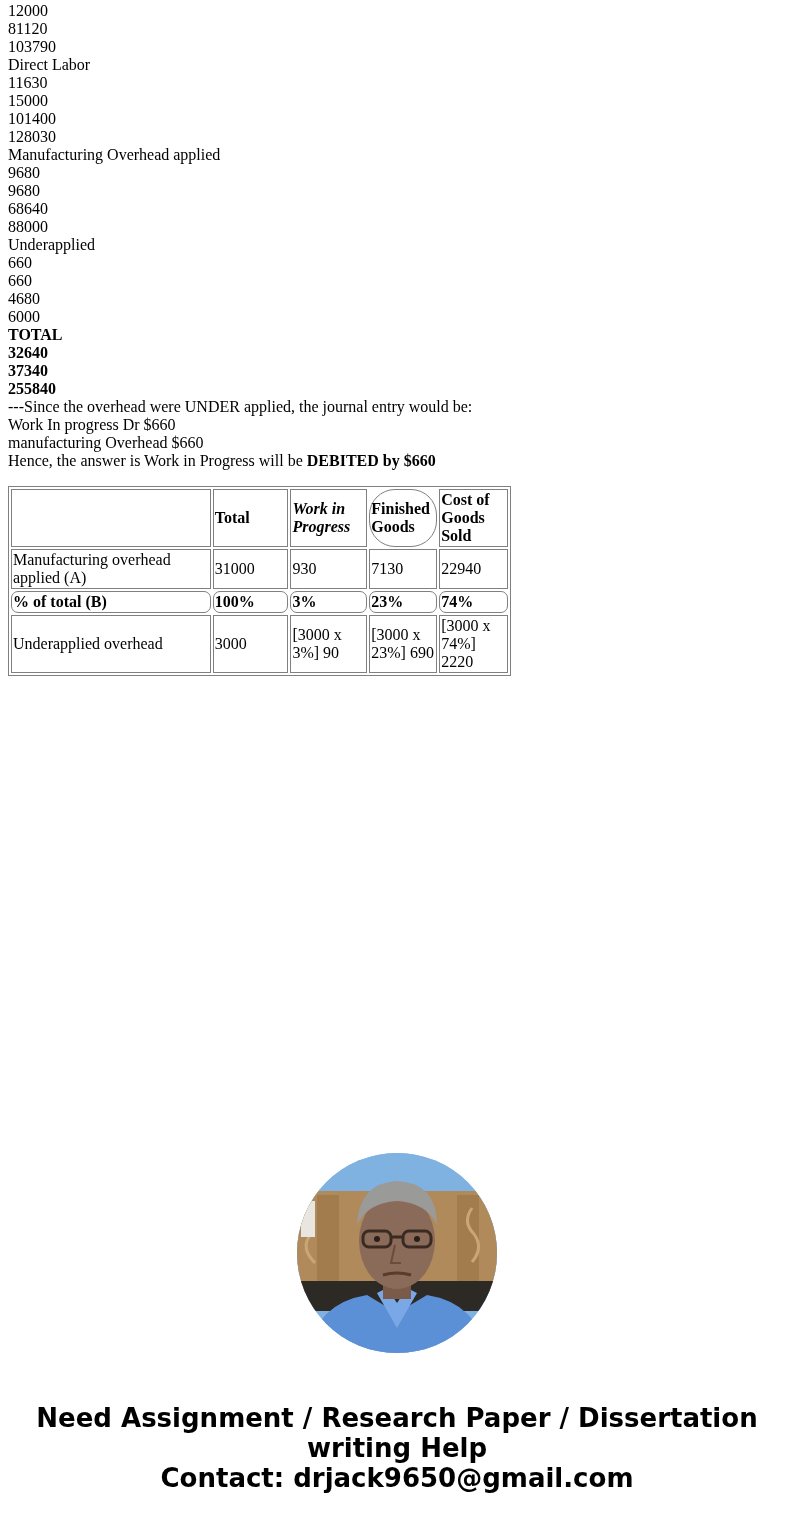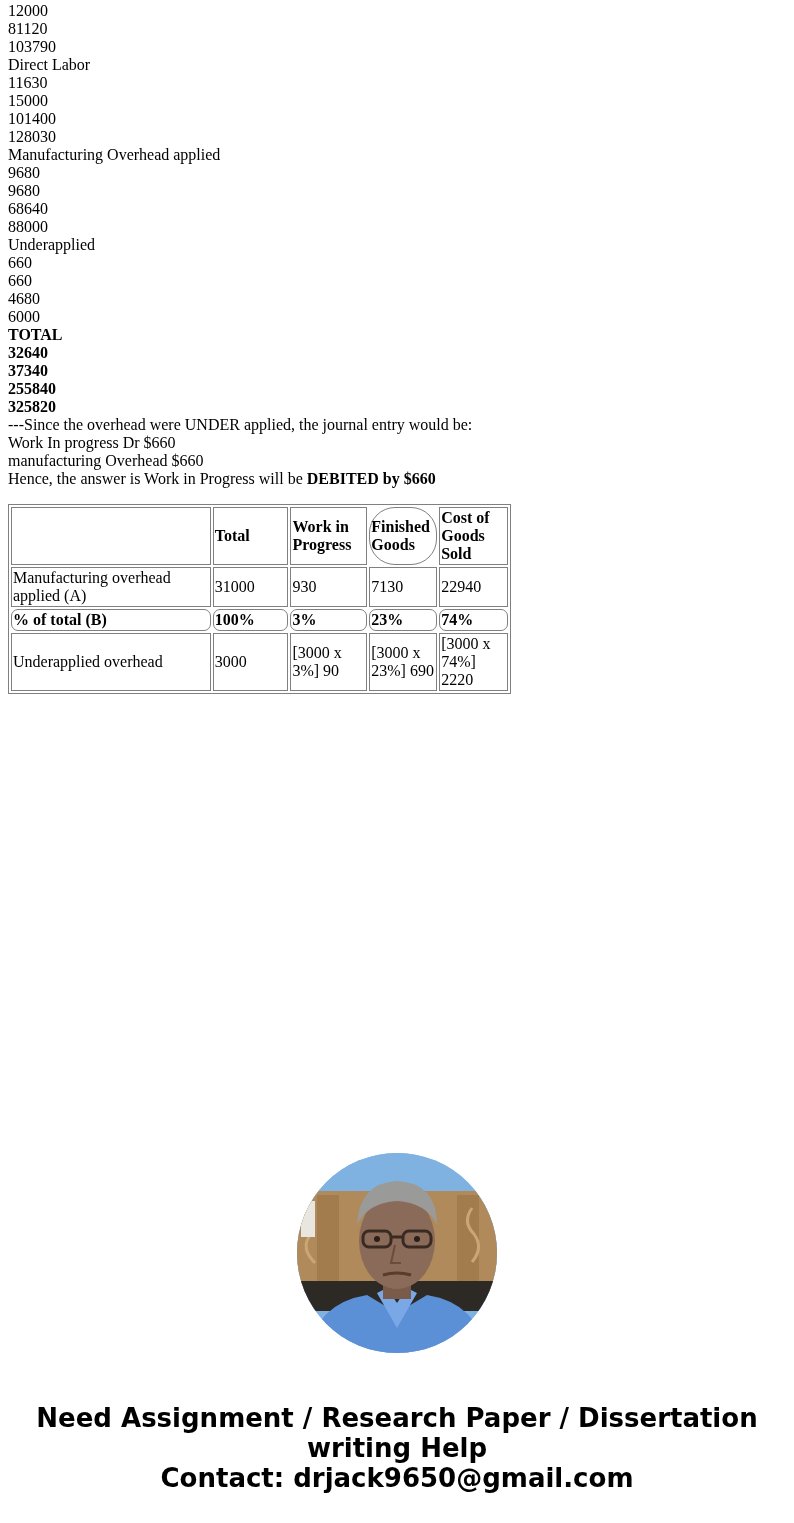--- a/index.html
+++ b/index.html
@@ -34,21 +34,21 @@
   table.alloc td, table.alloc th {
     border: 1px solid #808080;
     padding: 1px;
     text-align: left;
     vertical-align: middle;
     line-height: 18px;
   }
   table.alloc th { font-weight: bold; }
   table.alloc .c0 { width: 197px; }
   table.alloc .c1 { width: 72px; }
-  table.alloc .c2 { width: 73px; }
+  table.alloc .c2 { width: 73px; font-style: italic; }
   table.alloc .c3 { width: 64px; border-radius: 26px; }
   table.alloc .c4 { width: 65px; }
   table.alloc tr.head th { height: 52px; }
   table.alloc tr.applied td { height: 34px; }
   table.alloc tr.pct td { height: 16px; font-weight: bold; border-radius: 7px; }
   table.alloc tr.under td { height: 52px; }
 
   .avatar {
     position: absolute;
     left: 297px;
@@ -93,21 +93,20 @@
   <p>88000</p>
   <p>Underapplied</p>
   <p>660</p>
   <p>660</p>
   <p>4680</p>
   <p>6000</p>
   <p class="bold">TOTAL</p>
   <p class="bold">32640</p>
   <p class="bold">37340</p>
   <p class="bold">255840</p>
-  <p class="bold">325820</p>
 
   <p>---Since the overhead were UNDER applied, the journal entry would be:</p>
 
   <p>
     <span>Work In progress Dr $660</span><br>
     <span>manufacturing Overhead $660</span>
   </p>
 
   <p>
     <span>Hence, the answer is Work in Progress will be </span><b>DEBITED by $660</b>

